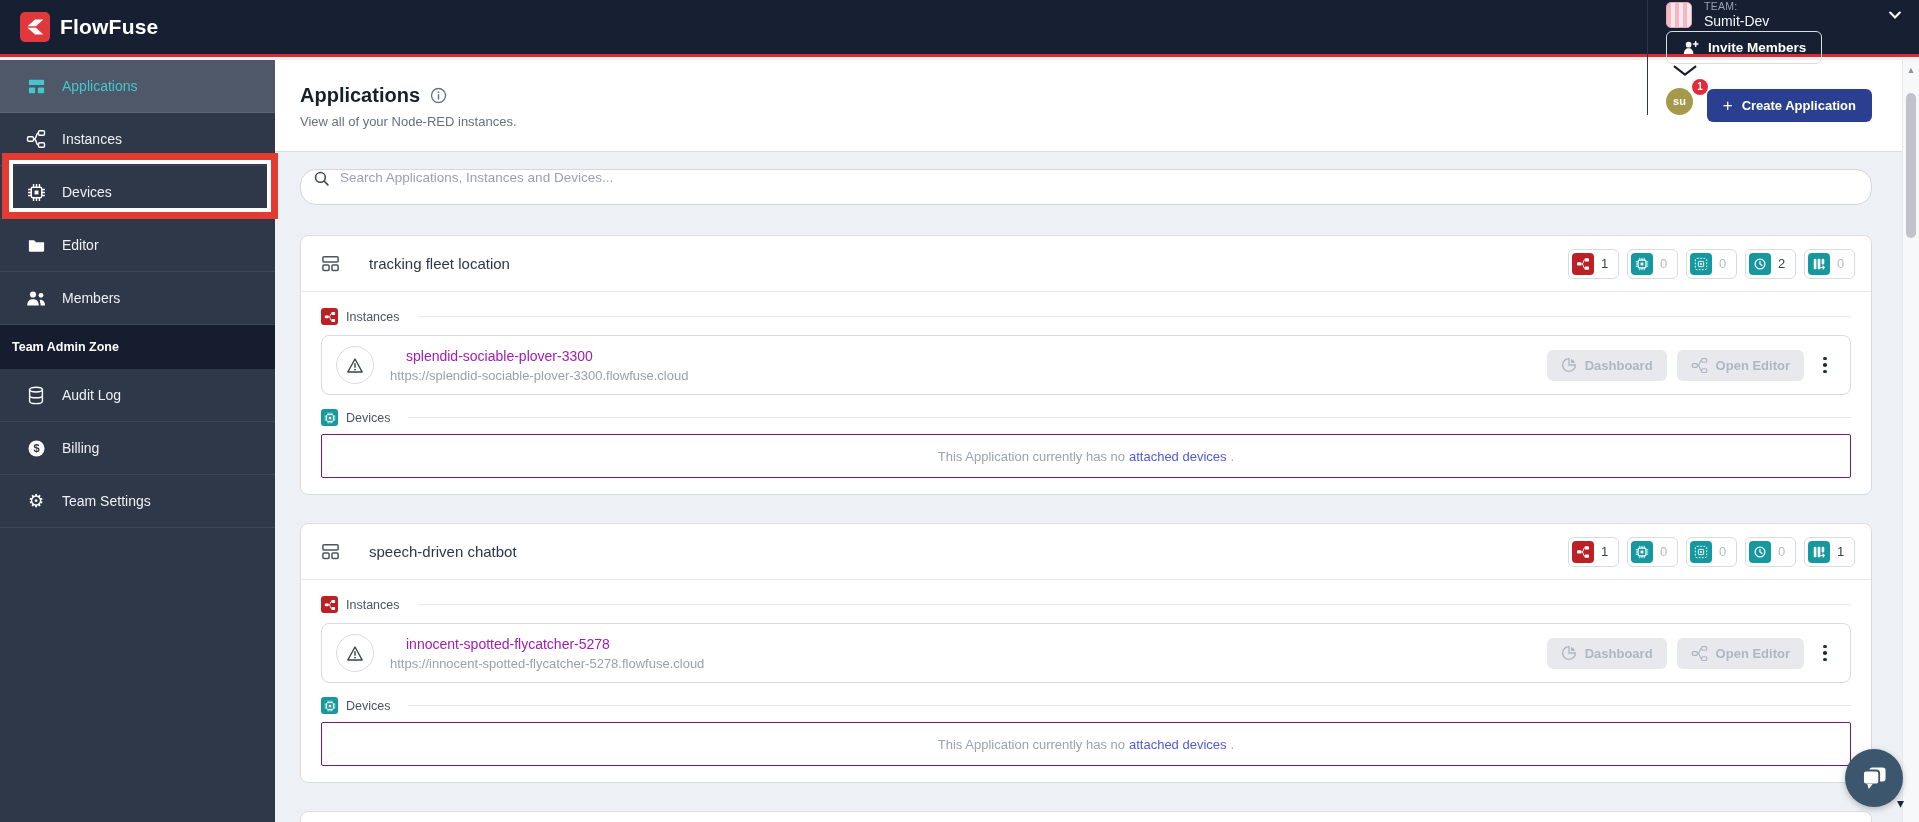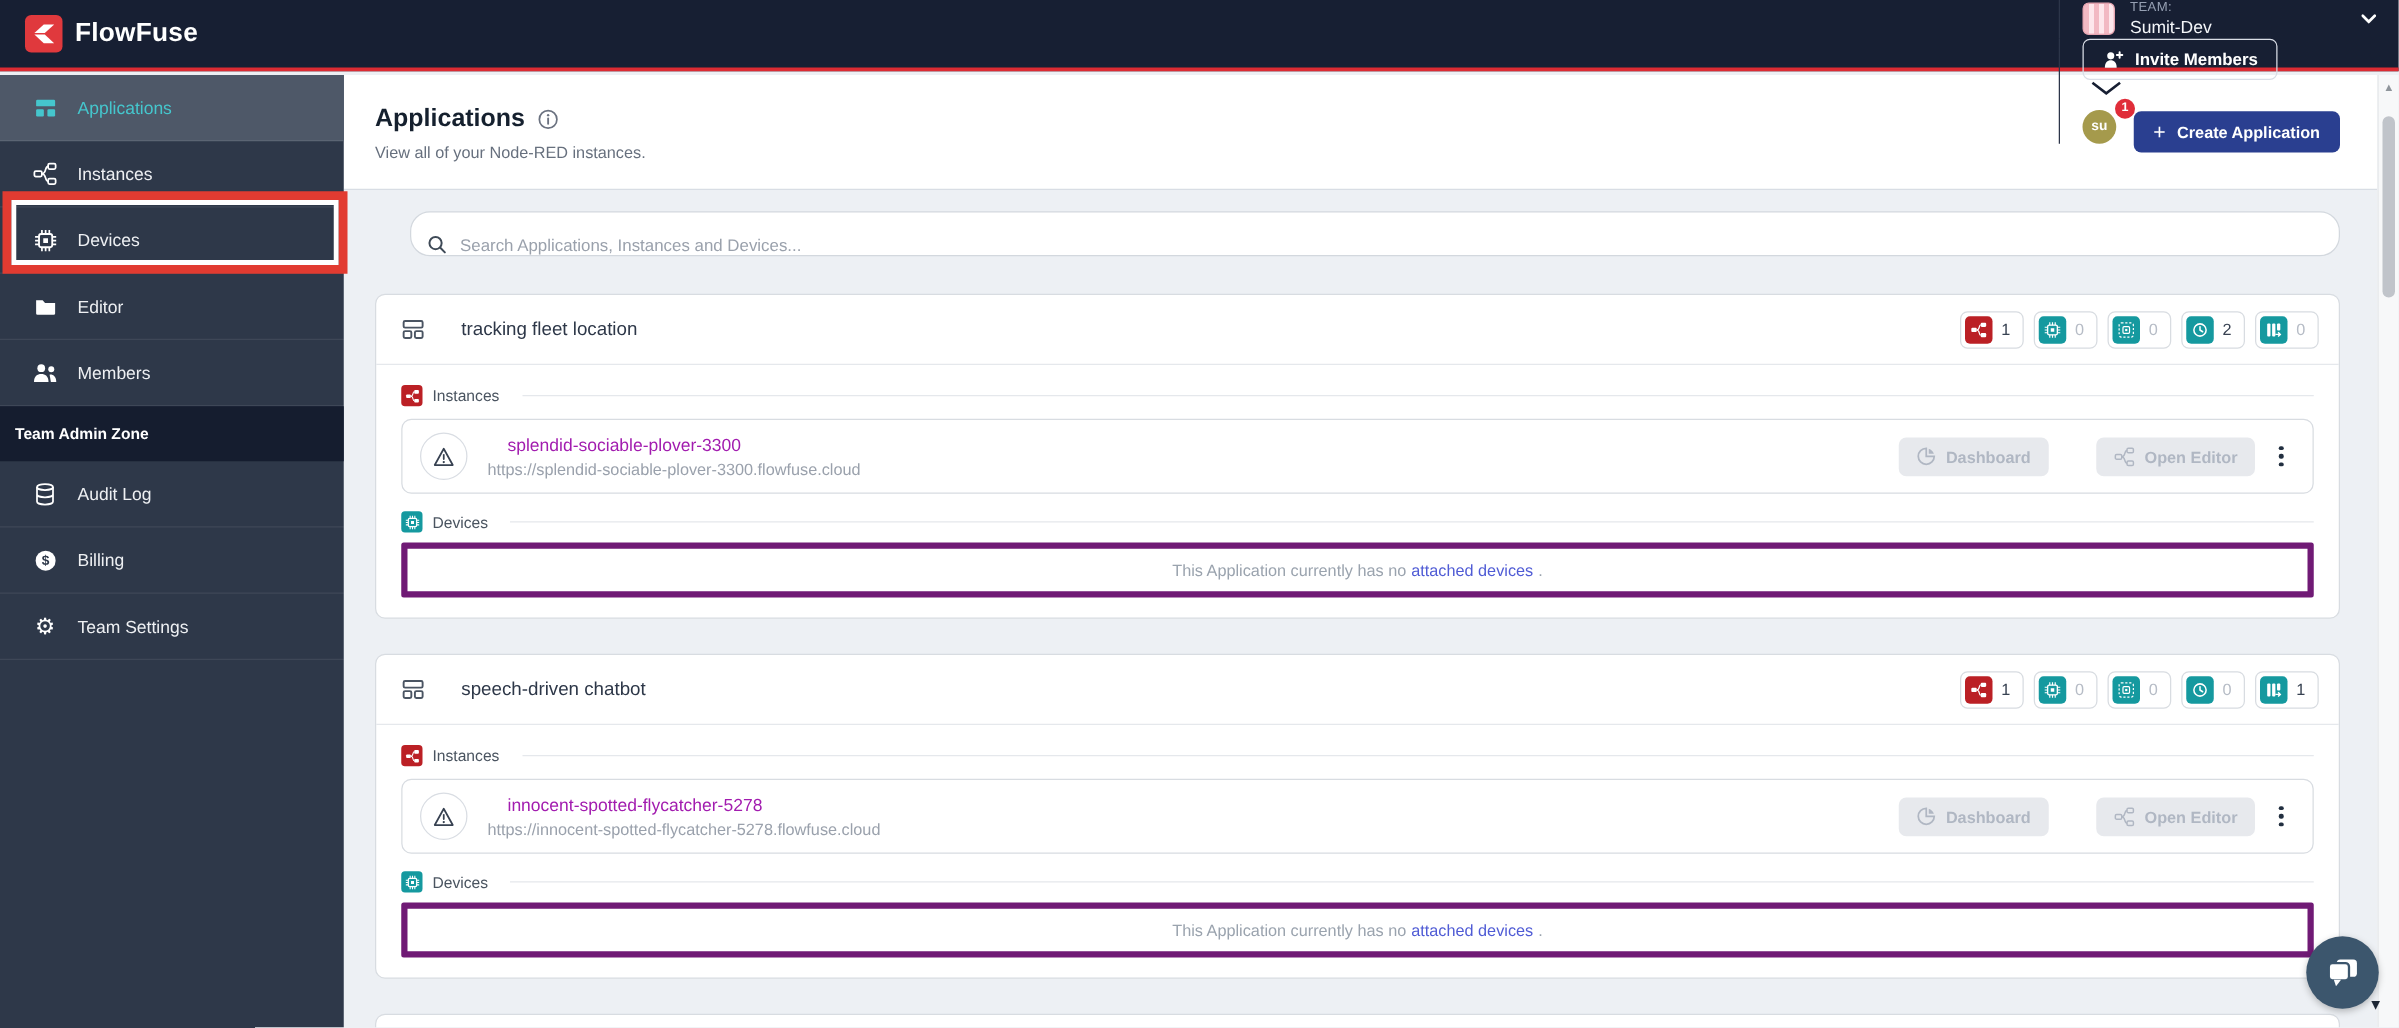--- a/index.html
+++ b/index.html
@@ -50,21 +50,21 @@
   .title-block { margin-top:2px; }
   .title-row { display:flex; align-items:center; gap:10px; }
   .page-title { font-size:20px; font-weight:700; color:#15202e; }
   .page-subtitle { font-size:13px; color:#67707e; margin-top:7px; }
   .create-btn { margin-left:auto; height:33px; background:#2a3f90; color:#fff; border:none; border-radius:6px;
       font-size:13px; font-weight:600; display:flex; align-items:center; gap:9px; padding:0 16px; cursor:pointer; }
   .create-plus { font-size:17px; font-weight:400; line-height:1; }
 
   .page-body { padding:17px 30px 0 25px; }
   .searchbar { height:36px; background:#fff; border:1px solid #d3d8de; border-radius:16px;
-      display:flex; align-items:flex-end; padding:0 12px; gap:10px;margin-left:28px; }
+      display:flex; align-items:flex-start; padding:0 12px; gap:10px; }
   .searchbar input { border:none; outline:none; flex:1; font-size:13.5px; color:#333; font-family:inherit; background:transparent; }
   .searchbar input::placeholder { color:#9aa1ac; }
 
   .card { background:#fff; border:1px solid #d8dce1; border-radius:8px; margin-top:30px; }
   .card + .card { margin-top:28px; }
   .card-header { height:56px; display:flex; align-items:center; padding:0 16px 0 20px; gap:29px;
       border-bottom:1px solid #e5e8ec; cursor:pointer; }
   .app-name { font-size:15px; color:#2d3748; font-weight:500; }
   .badges { margin-left:auto; display:flex; gap:8px; }
   .badge { display:flex; align-items:center; gap:7px; border:1px solid #d8dce1; border-radius:6px;
@@ -84,25 +84,25 @@
   .sec-rule { flex:1; height:1px; background:#e5e8ec; margin-left:10px; }
 
   .instance-box { margin:10px 0 14px; border:1px solid #d8dce1; border-radius:8px; padding:10px 14px;
       display:flex; align-items:center; gap:16px; }
   .warn-circle { width:38px; height:38px; border-radius:50%; border:1px solid #d9dde3; display:flex;
       align-items:center; justify-content:center; flex:0 0 auto; }
   .inst-name { font-size:14px; color:#a21caf; margin-bottom:4px; cursor:pointer;margin-left:16px; }
   .inst-url { font-size:13px; color:#9aa1ac; }
   .inst-actions { margin-left:auto; display:flex; align-items:center; gap:10px; }
   .btn-disabled { height:31px; background:#e7e9ed; color:#b0b7c3; border:none; border-radius:6px;
-      font-size:13px; font-weight:600; display:flex; align-items:center; gap:8px; padding:0 14px; cursor:default;margin-left:28px; }
+      font-size:13px; font-weight:600; display:flex; align-items:center; gap:8px; padding:0 14px; cursor:default; }
   .kebab { width:22px; display:flex; flex-direction:column; align-items:center; gap:3px; cursor:pointer; padding:4px 0; }
   .kebab i { width:3.5px; height:3.5px; border-radius:50%; background:#222f40; }
 
-  .empty-box { border:5px solid #701a75; border-radius:2px; height:44px; margin-top:8px;
+  .empty-box { border:1px solid #701a75; border-radius:2px; height:44px; margin-top:8px;
       display:flex; align-items:center; justify-content:center; font-size:13px; color:#9aa3ae; gap:4px; }
   .empty-box a { color:#4f5bd5; text-decoration:none; cursor:pointer; }
 
   
   .scrollbar { position:absolute; right:0; top:60px; bottom:0; width:17px; background:#f7f8f9;
       border-left:1px solid #e6e8ea; z-index:3; }
   .scroll-up { position:absolute; top:5px; left:0; width:16px; text-align:center; color:#8f959b; font-size:9px; cursor:pointer; }
   .scroll-thumb { position:absolute; top:33px; left:3px; width:10px; height:145px; background:#c0c4ca; border-radius:5px; cursor:pointer; }
 
   

